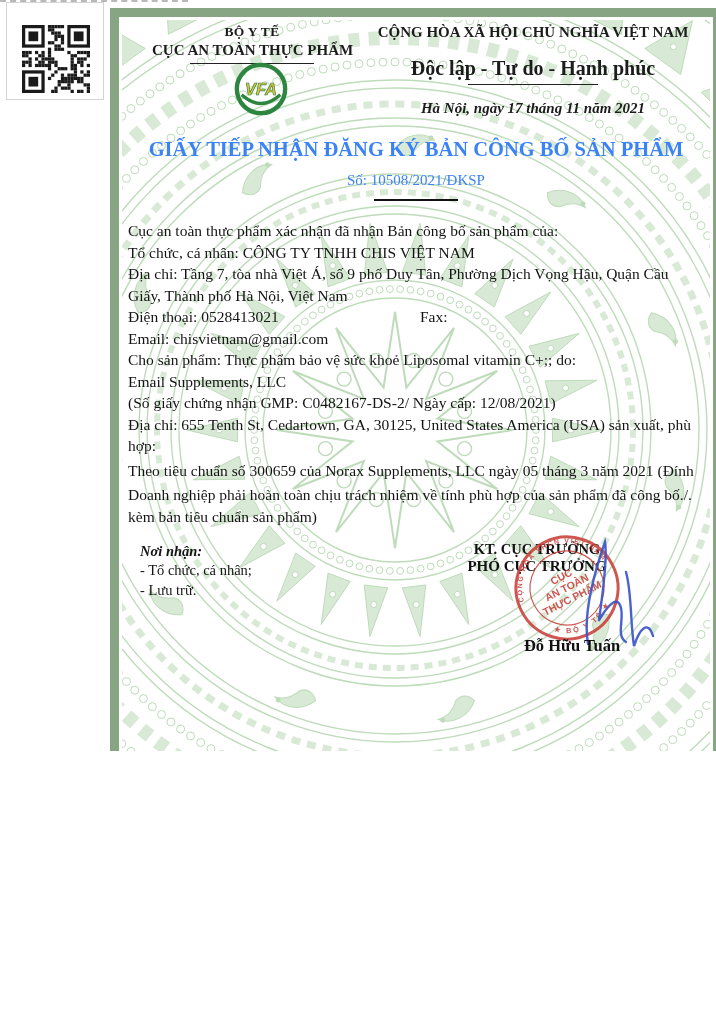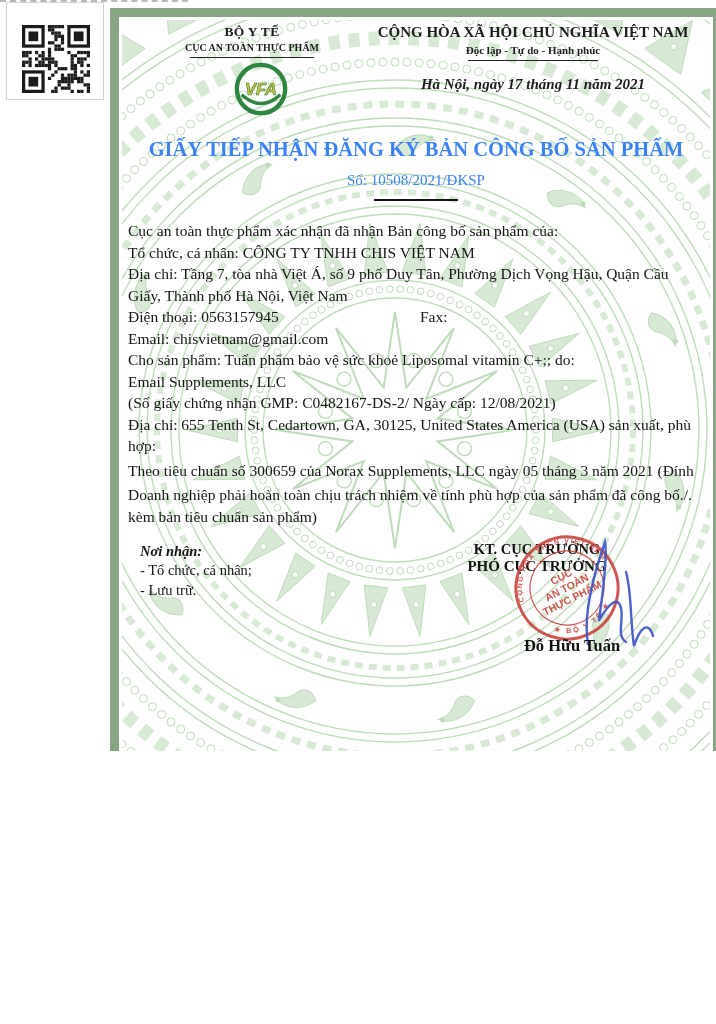--- a/index.html
+++ b/index.html
@@ -18,28 +18,28 @@
   .cert { position:absolute; left:110px; top:8px; width:612px; height:971px;
           background:#ffffff; border:9px solid #87a483; padding:3px; }
   .cert-inner { position:relative; width:588px; height:947px; overflow:hidden; background:#fff; }
   .drum { position:absolute; left:0; top:0; }
 
   .abs { position:absolute; }
   .ctr { text-align:center; }
 
   .hdr-left  { left:30px;  top:4px;  width:200px; color:#1c1c1c; }
   .hdr-left .l1 { font-size:13.5px; font-weight:bold; letter-spacing:.3px; }
-  .hdr-left .l2 { font-size:10px; font-weight:bold; margin-top:2px; white-space:nowrap; }
+  .hdr-left .l2 { font-size:15px; font-weight:bold; margin-top:2px; white-space:nowrap; }
   .hdr-left .rule { width:124px; border-top:1.5px solid #222; margin:4px auto 0; }
 
   .vfa { left:110px; top:40px; width:58px; height:58px; }
 
   .hdr-right { left:228px; top:4px; width:366px; color:#1c1c1c; }
   .hdr-right .l1 { font-size:15px; font-weight:bold; white-space:nowrap; }
-  .hdr-right .l2 { font-size:11px; font-weight:bold; margin-top:3px; }
+  .hdr-right .l2 { font-size:20px; font-weight:bold; margin-top:16px; }
   .hdr-right .rule { width:130px; border-top:1.5px solid #222; margin:4px auto 0; }
   .hdr-right .date { font-size:15px; font-weight:bold; font-style:italic; margin-top:15px; }
 
   .title-block { left:0; top:118px; width:588px; color:#3b82f6; }
   .title-main { font-size:20.5px; font-weight:bold; white-space:nowrap; }
   .title-num  { font-size:15px; margin-top:11px; }
   .title-rule { width:84px; border-top:2.5px solid #111; margin:10px auto 0; }
 
   .body-block { left:6px; top:200px; width:578px; font-size:15.5px; color:#141414; }
   .body-line  { line-height:21.5px; white-space:nowrap; position:relative; }
@@ -1234,25 +1234,25 @@
         <div class="title-num">Số: 10508/2021/ĐKSP</div>
         <div class="title-rule"></div>
       </div>
 
       <div class="abs body-block">
         <div class="body-line">Cục an toàn thực phẩm xác nhận đã nhận Bản công bố sản phẩm của:</div>
         <div class="body-line">Tổ chức, cá nhân: CÔNG TY TNHH CHIS VIỆT NAM</div>
         <div class="body-line">Địa chỉ: Tầng 7, tòa nhà Việt Á, số 9 phố Duy Tân, Phường Dịch Vọng Hậu, Quận Cầu</div>
         <div class="body-line">Giấy, Thành phố Hà Nội, Việt Nam</div>
         <div class="body-line">
-          <span>Điện thoại: 0563157945</span>
+          <span>Điện thoại: 0528413021</span>
           <span class="fax">Fax:</span>
         </div>
         <div class="body-line">Email: chisvietnam@gmail.com</div>
-        <div class="body-line">Cho sản phẩm: Tuấn phẩm bảo vệ sức khoẻ Liposomal vitamin C+;; do:</div>
+        <div class="body-line">Cho sản phẩm: Thực phẩm bảo vệ sức khoẻ Liposomal vitamin C+;; do:</div>
         <div class="body-line">Email Supplements, LLC</div>
         <div class="body-line">(Số giấy chứng nhận GMP: C0482167-DS-2/ Ngày cấp: 12/08/2021)</div>
         <div class="body-line">Địa chỉ: 655 Tenth St, Cedartown, GA, 30125, United States America (USA) sản xuất, phù</div>
         <div class="body-line">hợp:</div>
         <div class="body-line sp3">Theo tiêu chuẩn số 300659 của Norax Supplements, LLC ngày 05 tháng 3 năm 2021 (Đính</div>
         <div class="body-line sp3">Doanh nghiệp phải hoàn toàn chịu trách nhiệm về tính phù hợp của sản phẩm đã công bố./.</div>
         <div class="body-line">kèm bản tiêu chuẩn sản phẩm)</div>
       </div>
 
       <div class="abs recipients">

